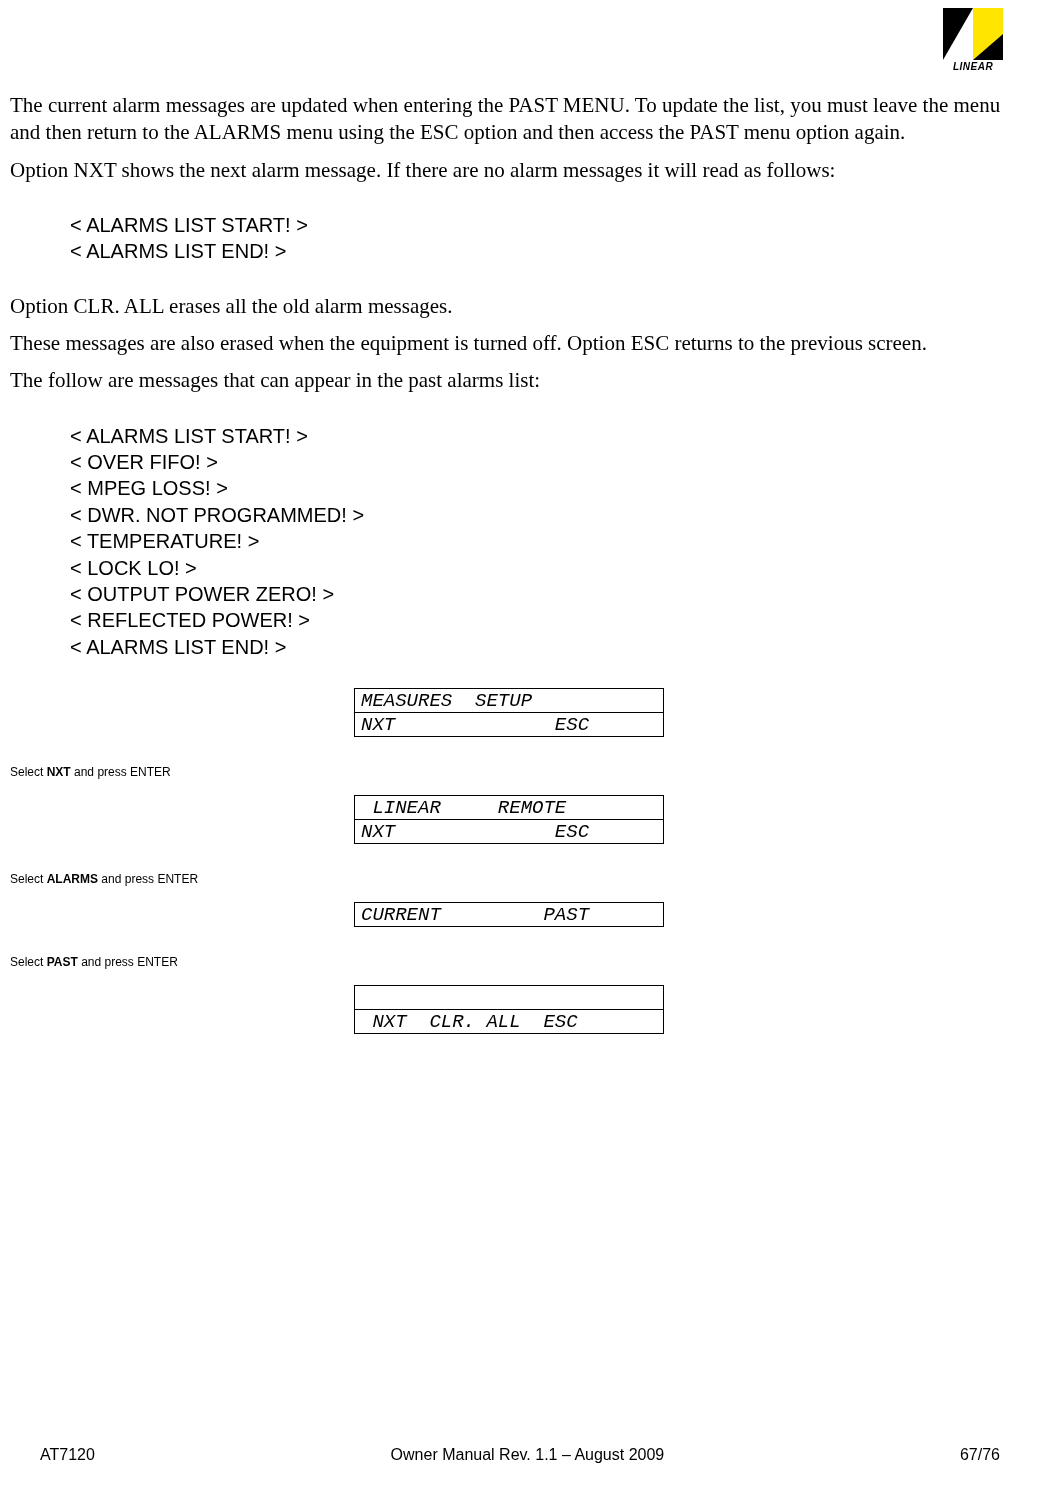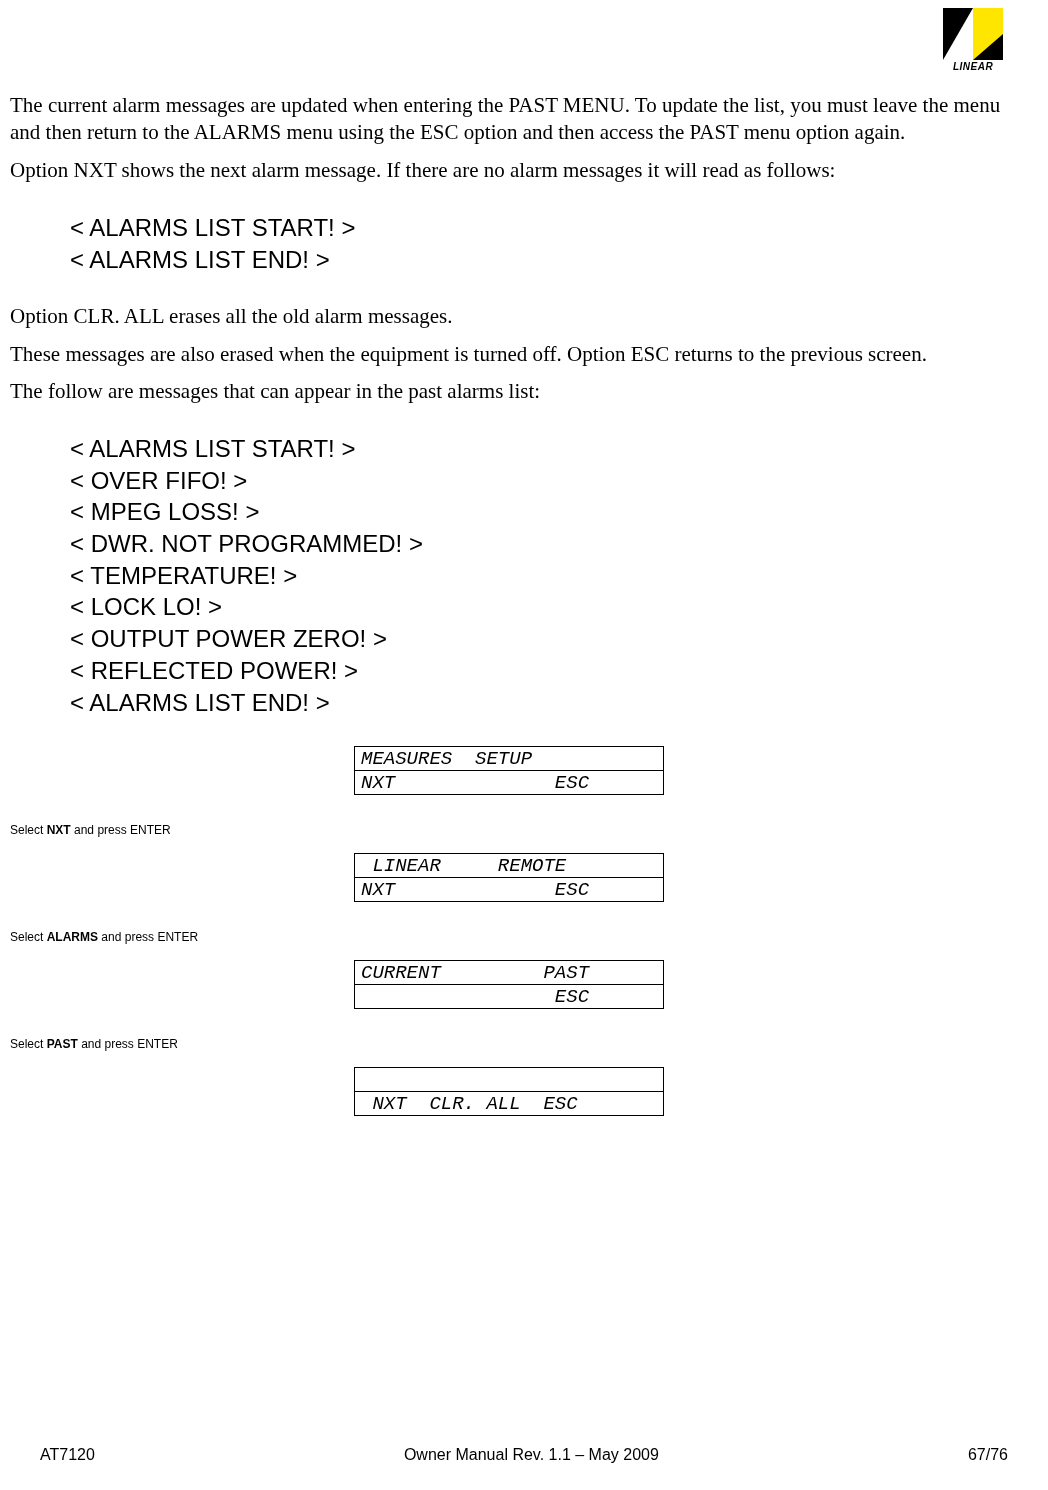--- a/index.html
+++ b/index.html
@@ -55,21 +55,21 @@
       font-weight: bold;
       font-size: 10px;
       letter-spacing: 0.5px;
       text-align: center;
       margin-top: 1px;
     }
     .content { margin-top: 82px; }
     .para { margin-bottom: 10px; line-height: 1.3; }
     .sans-block {
       font-family: Arial, Helvetica, sans-serif;
-      font-size: 24px;
+      font-size: 20px;
       margin: 28px 0 28px 60px;
       line-height: 1.32;
     }
     .sans-block div { white-space: nowrap; }
     .instr { font-family: Arial, Helvetica, sans-serif; font-size: 12px; margin: 28px 0 16px 0; }
     .instr b { font-weight: bold; }
     .lcd {
       border: 1.2px solid #000;
       border-collapse: collapse;
       margin: 10px auto 14px auto;
@@ -80,21 +80,21 @@
       font-style: italic;
       font-size: 19px;
       padding: 0 6px;
       height: 24px;
       white-space: pre;
     }
     .lcd tr + tr td { border-top: 1px solid #000; }
     .footer {
       position: absolute;
       bottom: 26px;
-      left: 40px; right: 40px;
+      left: 40px; right: 48px;
       display: flex;
       justify-content: space-between;
       font-family: Arial, Helvetica, sans-serif;
       font-size: 16px;
     }
   </style>
 </head>
 <body>
 
 <div class="logo-wrap">
@@ -159,23 +159,20 @@
 
   <p class="instr">
     <span>Select </span><b>ALARMS</b><span> and press ENTER</span>
   </p>
 
   <table class="lcd">
     <tbody>
         <tr>
           <td>CURRENT         PAST</td>
         </tr>
-    <tr>
-          <td>                 ESC</td>
-        </tr>
   </tbody>
     </table>
 
   <p class="instr">
     <span>Select </span><b>PAST</b><span> and press ENTER</span>
   </p>
 
   <table class="lcd">
     <tbody>
         <tr>
@@ -184,15 +181,15 @@
     <tr>
           <td> NXT  CLR. ALL  ESC</td>
         </tr>
   </tbody>
     </table>
 
 </div>
 
 <div class="footer">
   <span>AT7120</span>
-  <span>Owner Manual Rev. 1.1 – May 2009</span>
+  <span>Owner Manual Rev. 1.1 – August 2009</span>
   <span>67/76</span>
 </div>
 
 </body></html>

